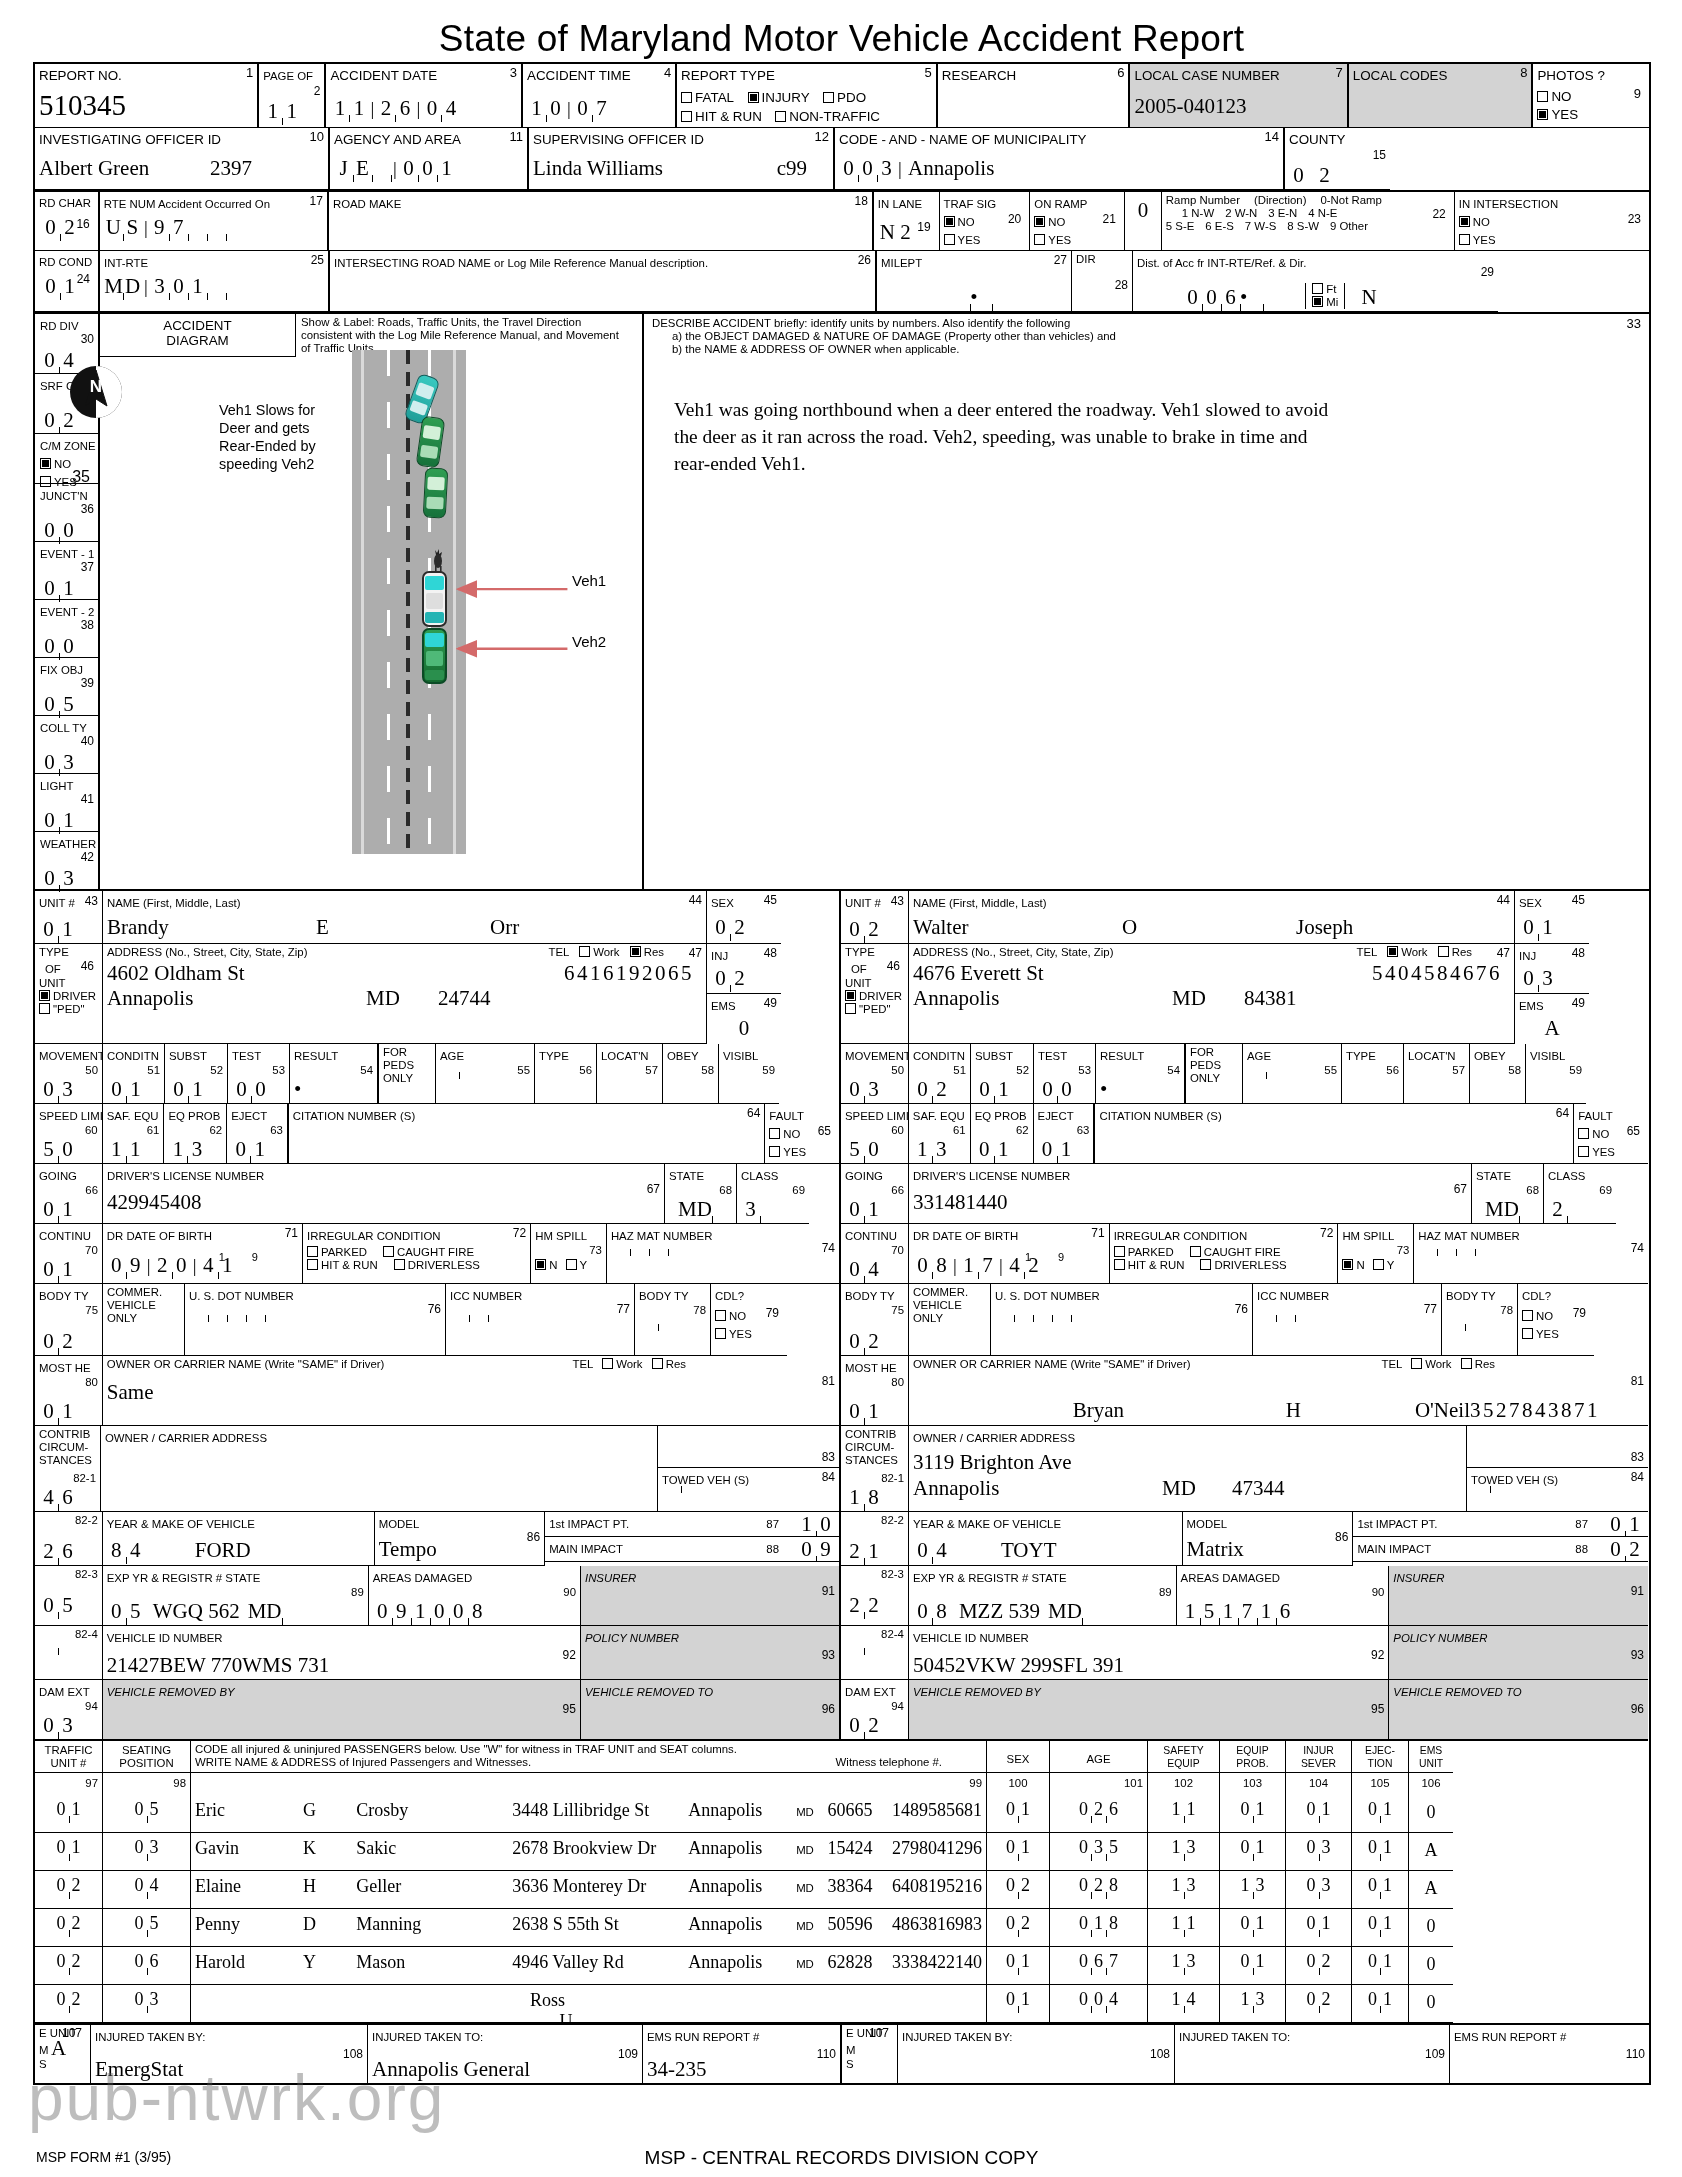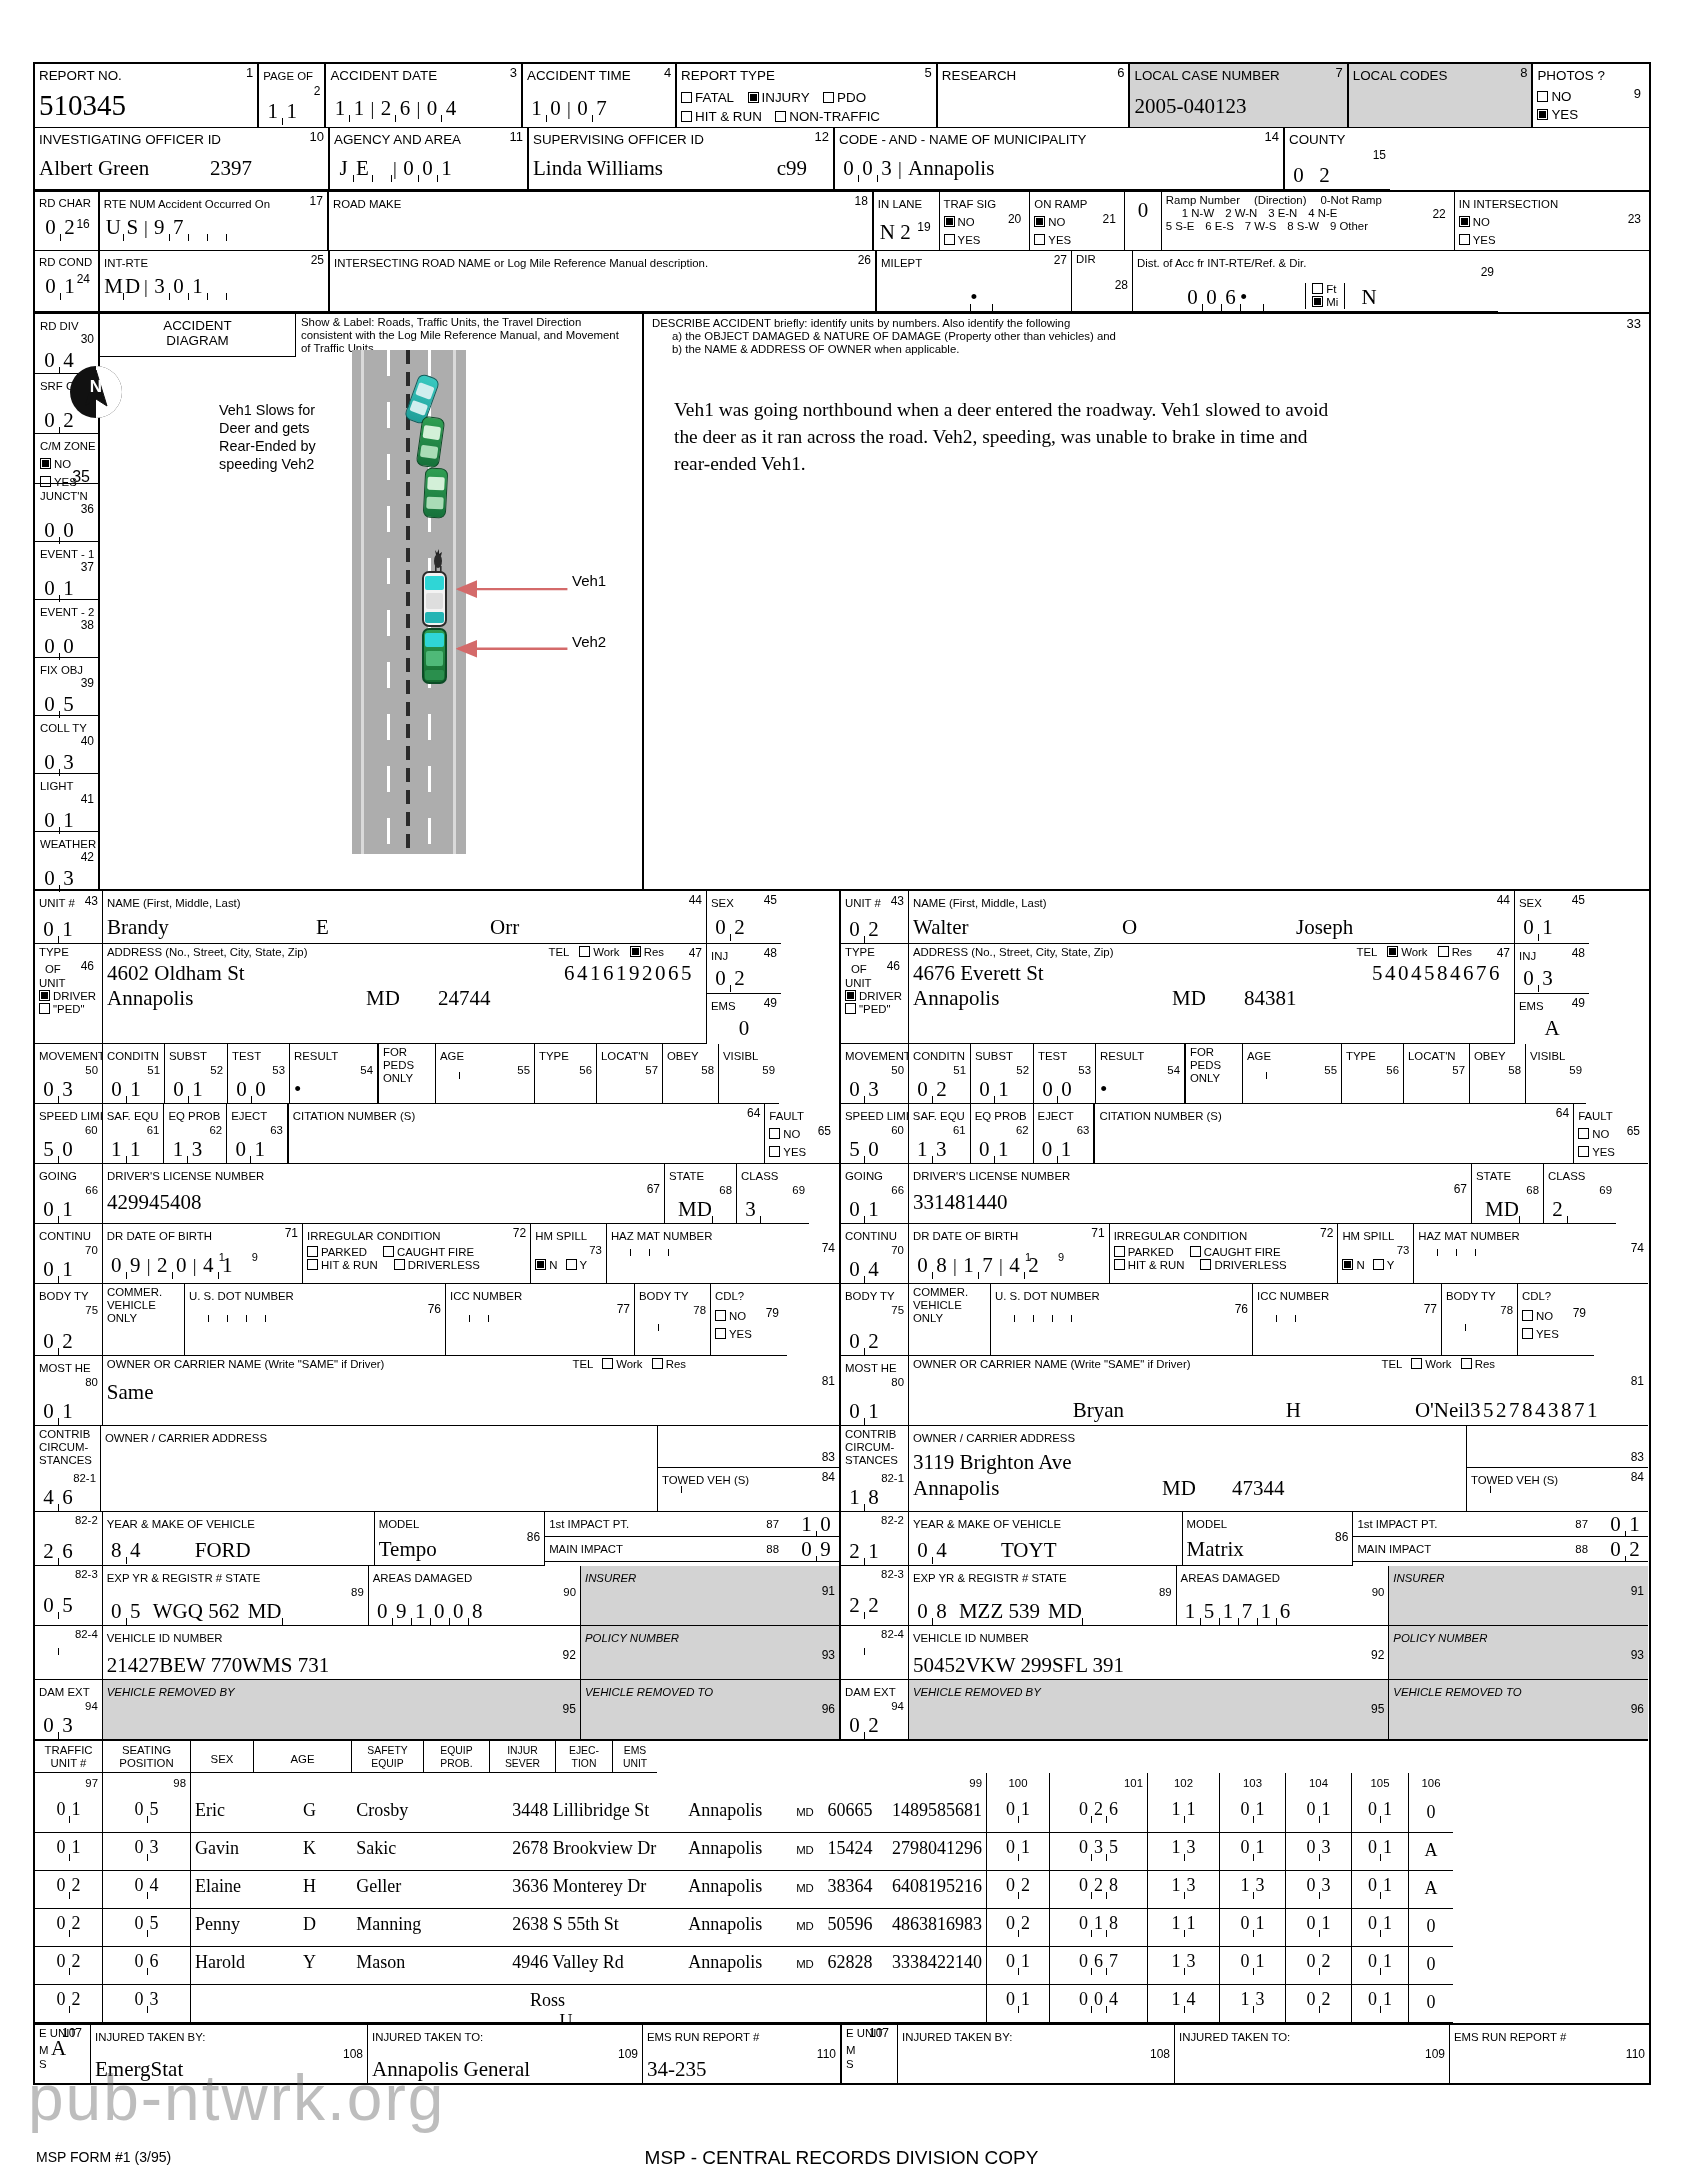--- a/index.html
+++ b/index.html
@@ -113,20 +113,21 @@
     pointer-events:none;
   }
   .footer-left { position:absolute; left:36px; bottom:12px; font-size:14px; }
   .footer-ctr { position:absolute; left:0; right:0; bottom:8px; text-align:center; font-size:19px; }
 </style>
 </head>
 <body>
 
 <div class="page">
 
+  <h1 class="title">State of Maryland Motor Vehicle Accident Report</h1>
 
   <div class="form">
 
     <div class="row">
       <div class="cell thickr" style="width:227px;">
         <span class="lbl">REPORT NO.</span>
         <span class="num">1</span>
         <div class="big" style="margin-top:5px;">510345</div>
       </div>
       <div class="cell thickr" style="width:68px;">
@@ -1680,20 +1681,27 @@
 
       <div class="row">
         <div class="cell ctr" style="width:68px;padding-top:3px;">
           <div class="lblsm">TRAFFIC</div>
           <div class="lblsm">UNIT #</div>
         </div>
         <div class="cell ctr" style="width:88px;padding-top:3px;">
           <div class="lblsm">SEATING</div>
           <div class="lblsm">POSITION</div>
         </div>
+        <div class="cell" style="width:796px;">
+          <div class="lblsm">CODE all injured &amp; uninjured PASSENGERS below.  Use "W" for witness in TRAF UNIT and SEAT columns.</div>
+          <div style="display:flex;justify-content:space-between;">
+            <span class="lblsm">WRITE NAME &amp; ADDRESS of Injured Passengers and Witnesses.</span>
+            <span class="lblsm" style="margin-right:40px;">Witness telephone #.</span>
+          </div>
+        </div>
         <div class="cell ctr" style="width:63px;padding-top:12px;">
           <div class="lblsm">SEX</div>
         </div>
         <div class="cell ctr" style="width:98px;padding-top:12px;">
           <div class="lblsm">AGE</div>
         </div>
         <div class="cell ctr" style="width:72px;padding-top:3px;">
           <div class="lblsm" style="font-size:10.4px;">SAFETY</div>
           <div class="lblsm" style="font-size:10.4px;">EQUIP</div>
         </div>

